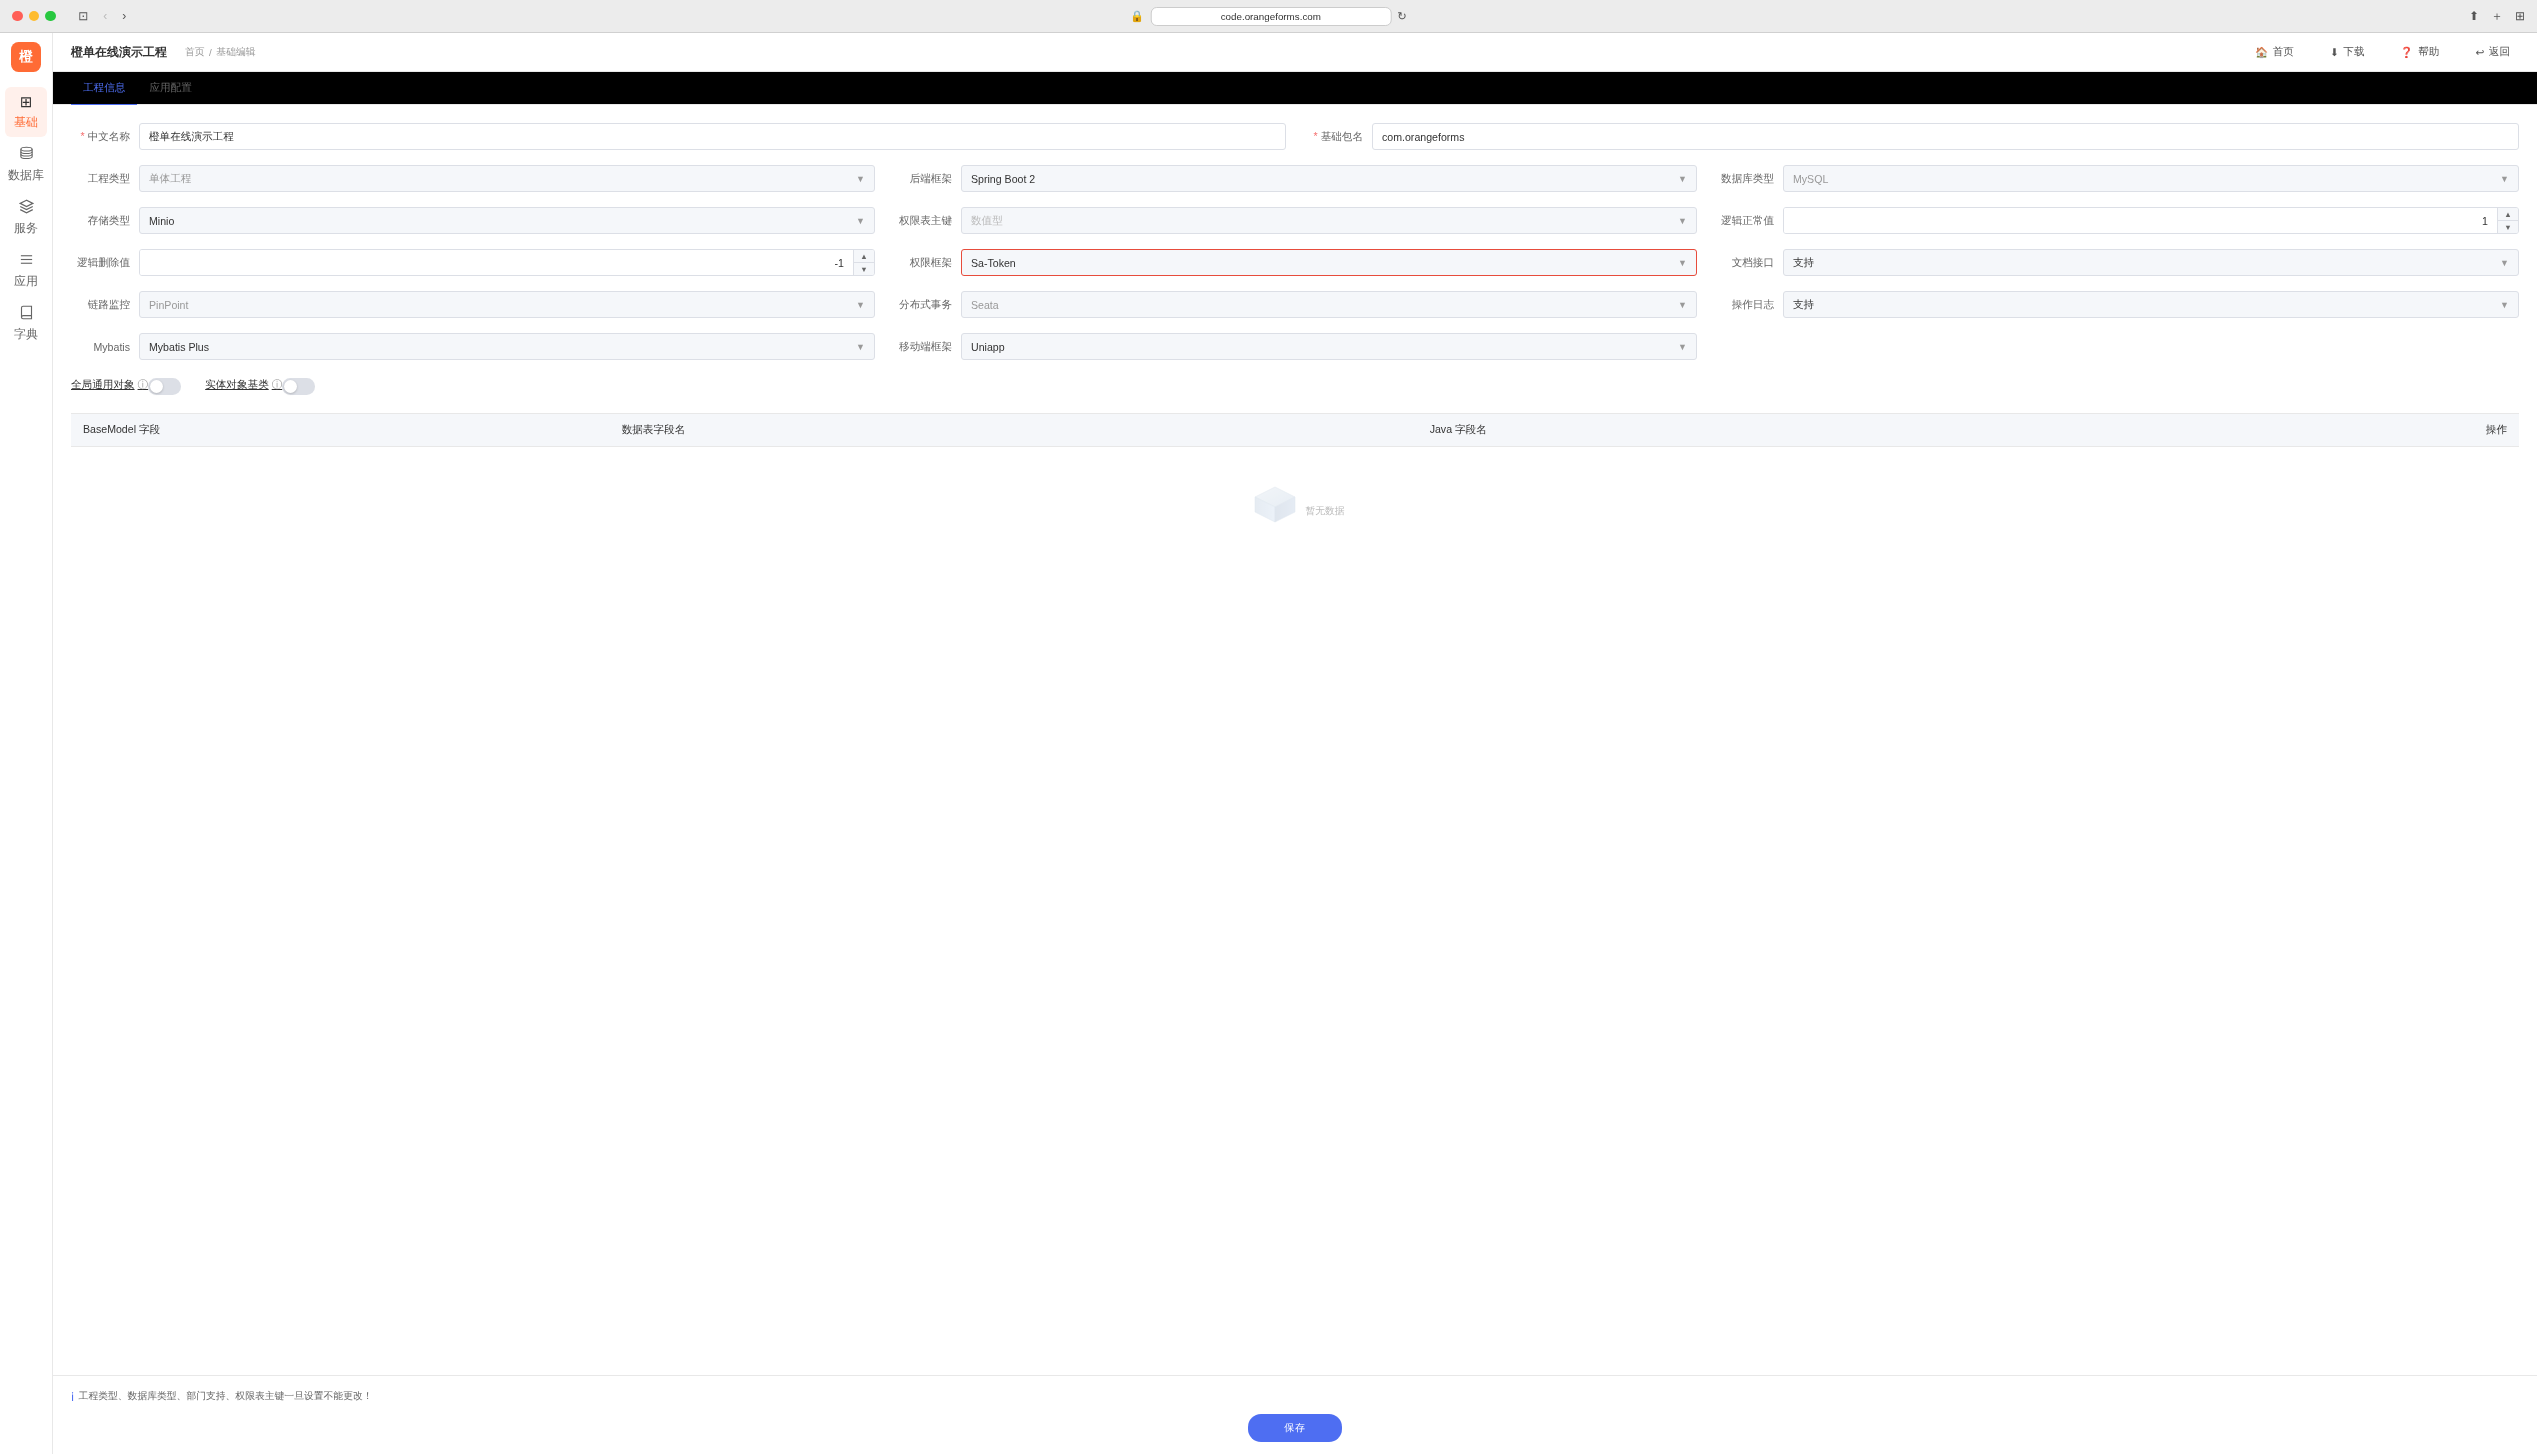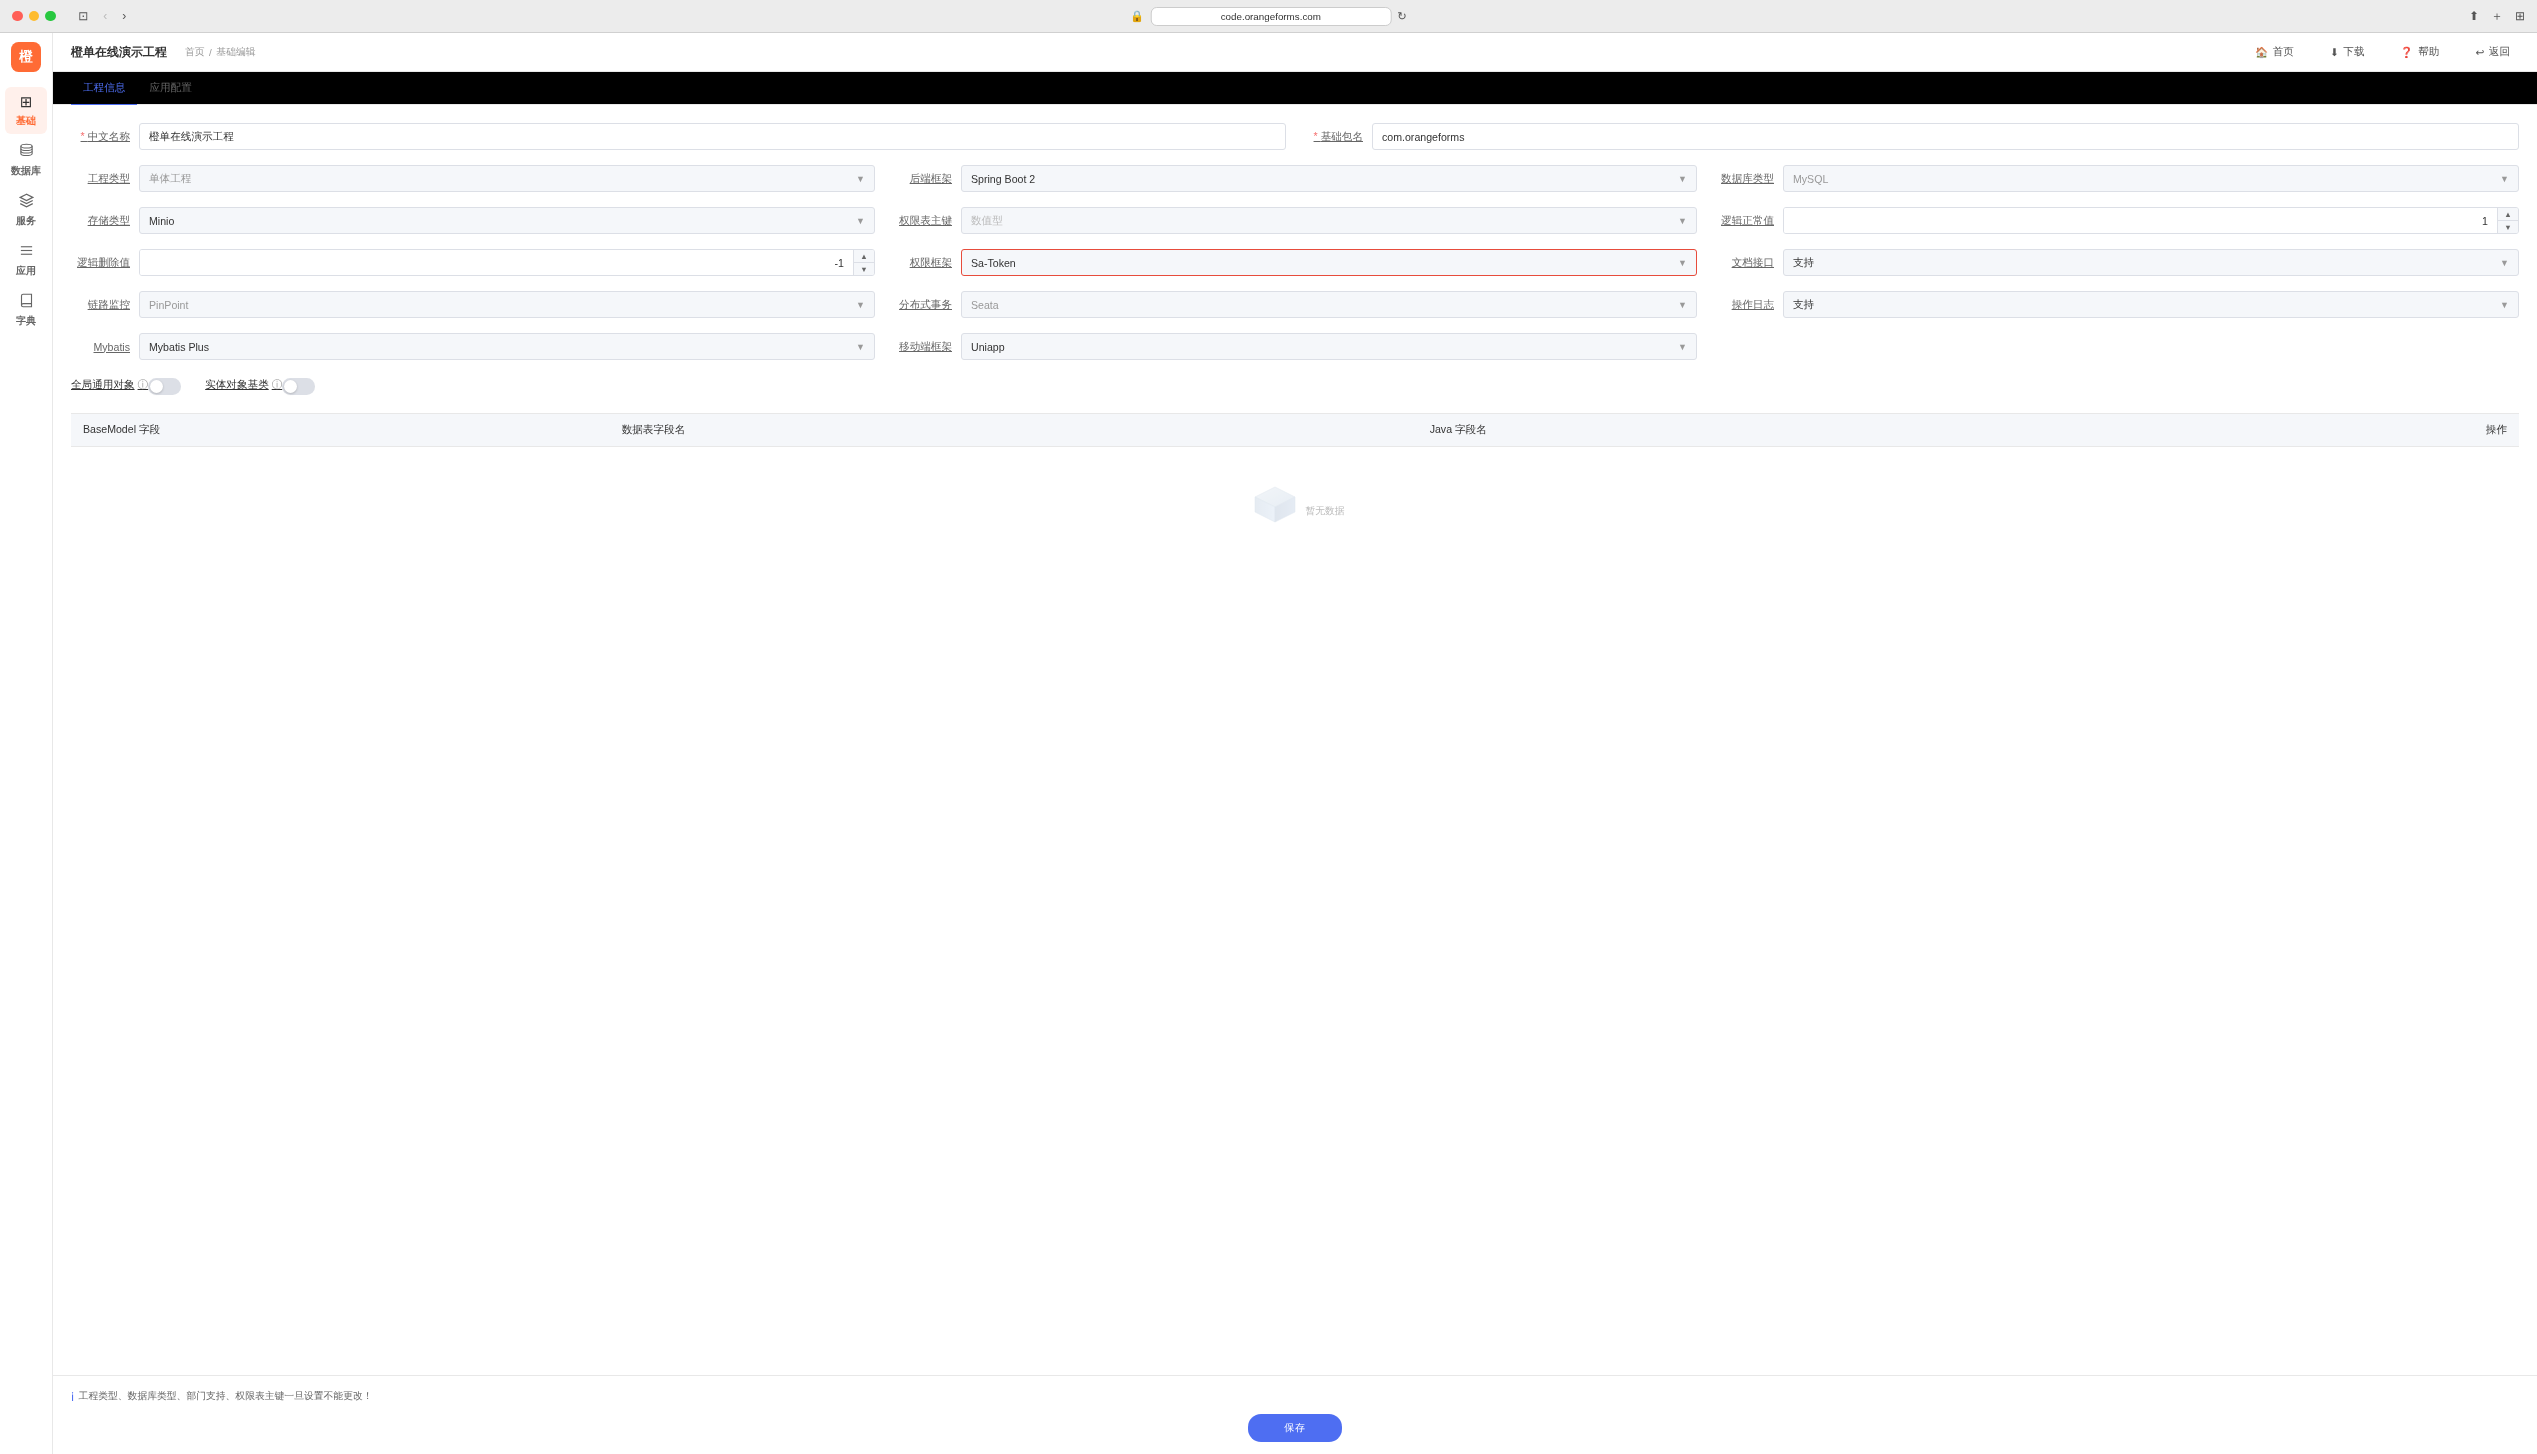--- a/index.html
+++ b/index.html
@@ -54,21 +54,21 @@
     .sidebar-item {
       width: 42px;
       display: flex; flex-direction: column; align-items: center;
       padding: 6px 3px;
       border-radius: 6px;
       cursor: pointer;
       gap: 3px;
     }
     .sidebar-item.active { background: #fff0eb; }
     .sidebar-item-icon { font-size: 15px; }
-    .sidebar-item-label { font-size: 10px; color: #666; font-weight: bold; }
+    .sidebar-item-label { font-size: 12px; color: #666; }
     .sidebar-item.active .sidebar-item-label { color: #ff6b35; }
 
     
     .main-content { flex: 1; display: flex; flex-direction: column; overflow: hidden; background: #fff; }
 
     
     .topbar {
       height: 39px;
       background: #fff;
       border-bottom: 0.8px solid #e8e8e8;
@@ -108,21 +108,20 @@
       background: #fff;
     }
     .form-label {
       width: 68px;
       font-size: 10.6px;
       color: #666;
       text-align: right;
       padding-right: 9px;
       flex-shrink: 0;
       white-space: nowrap;
-      text-decoration: underline;
     }
     .form-label.required::before {
       content: '* ';
       color: #f56c6c;
     }
     .form-control {
       flex: 1;
       height: 27px;
       border: 0.8px solid #dcdfe6;
       border-radius: 3px;

